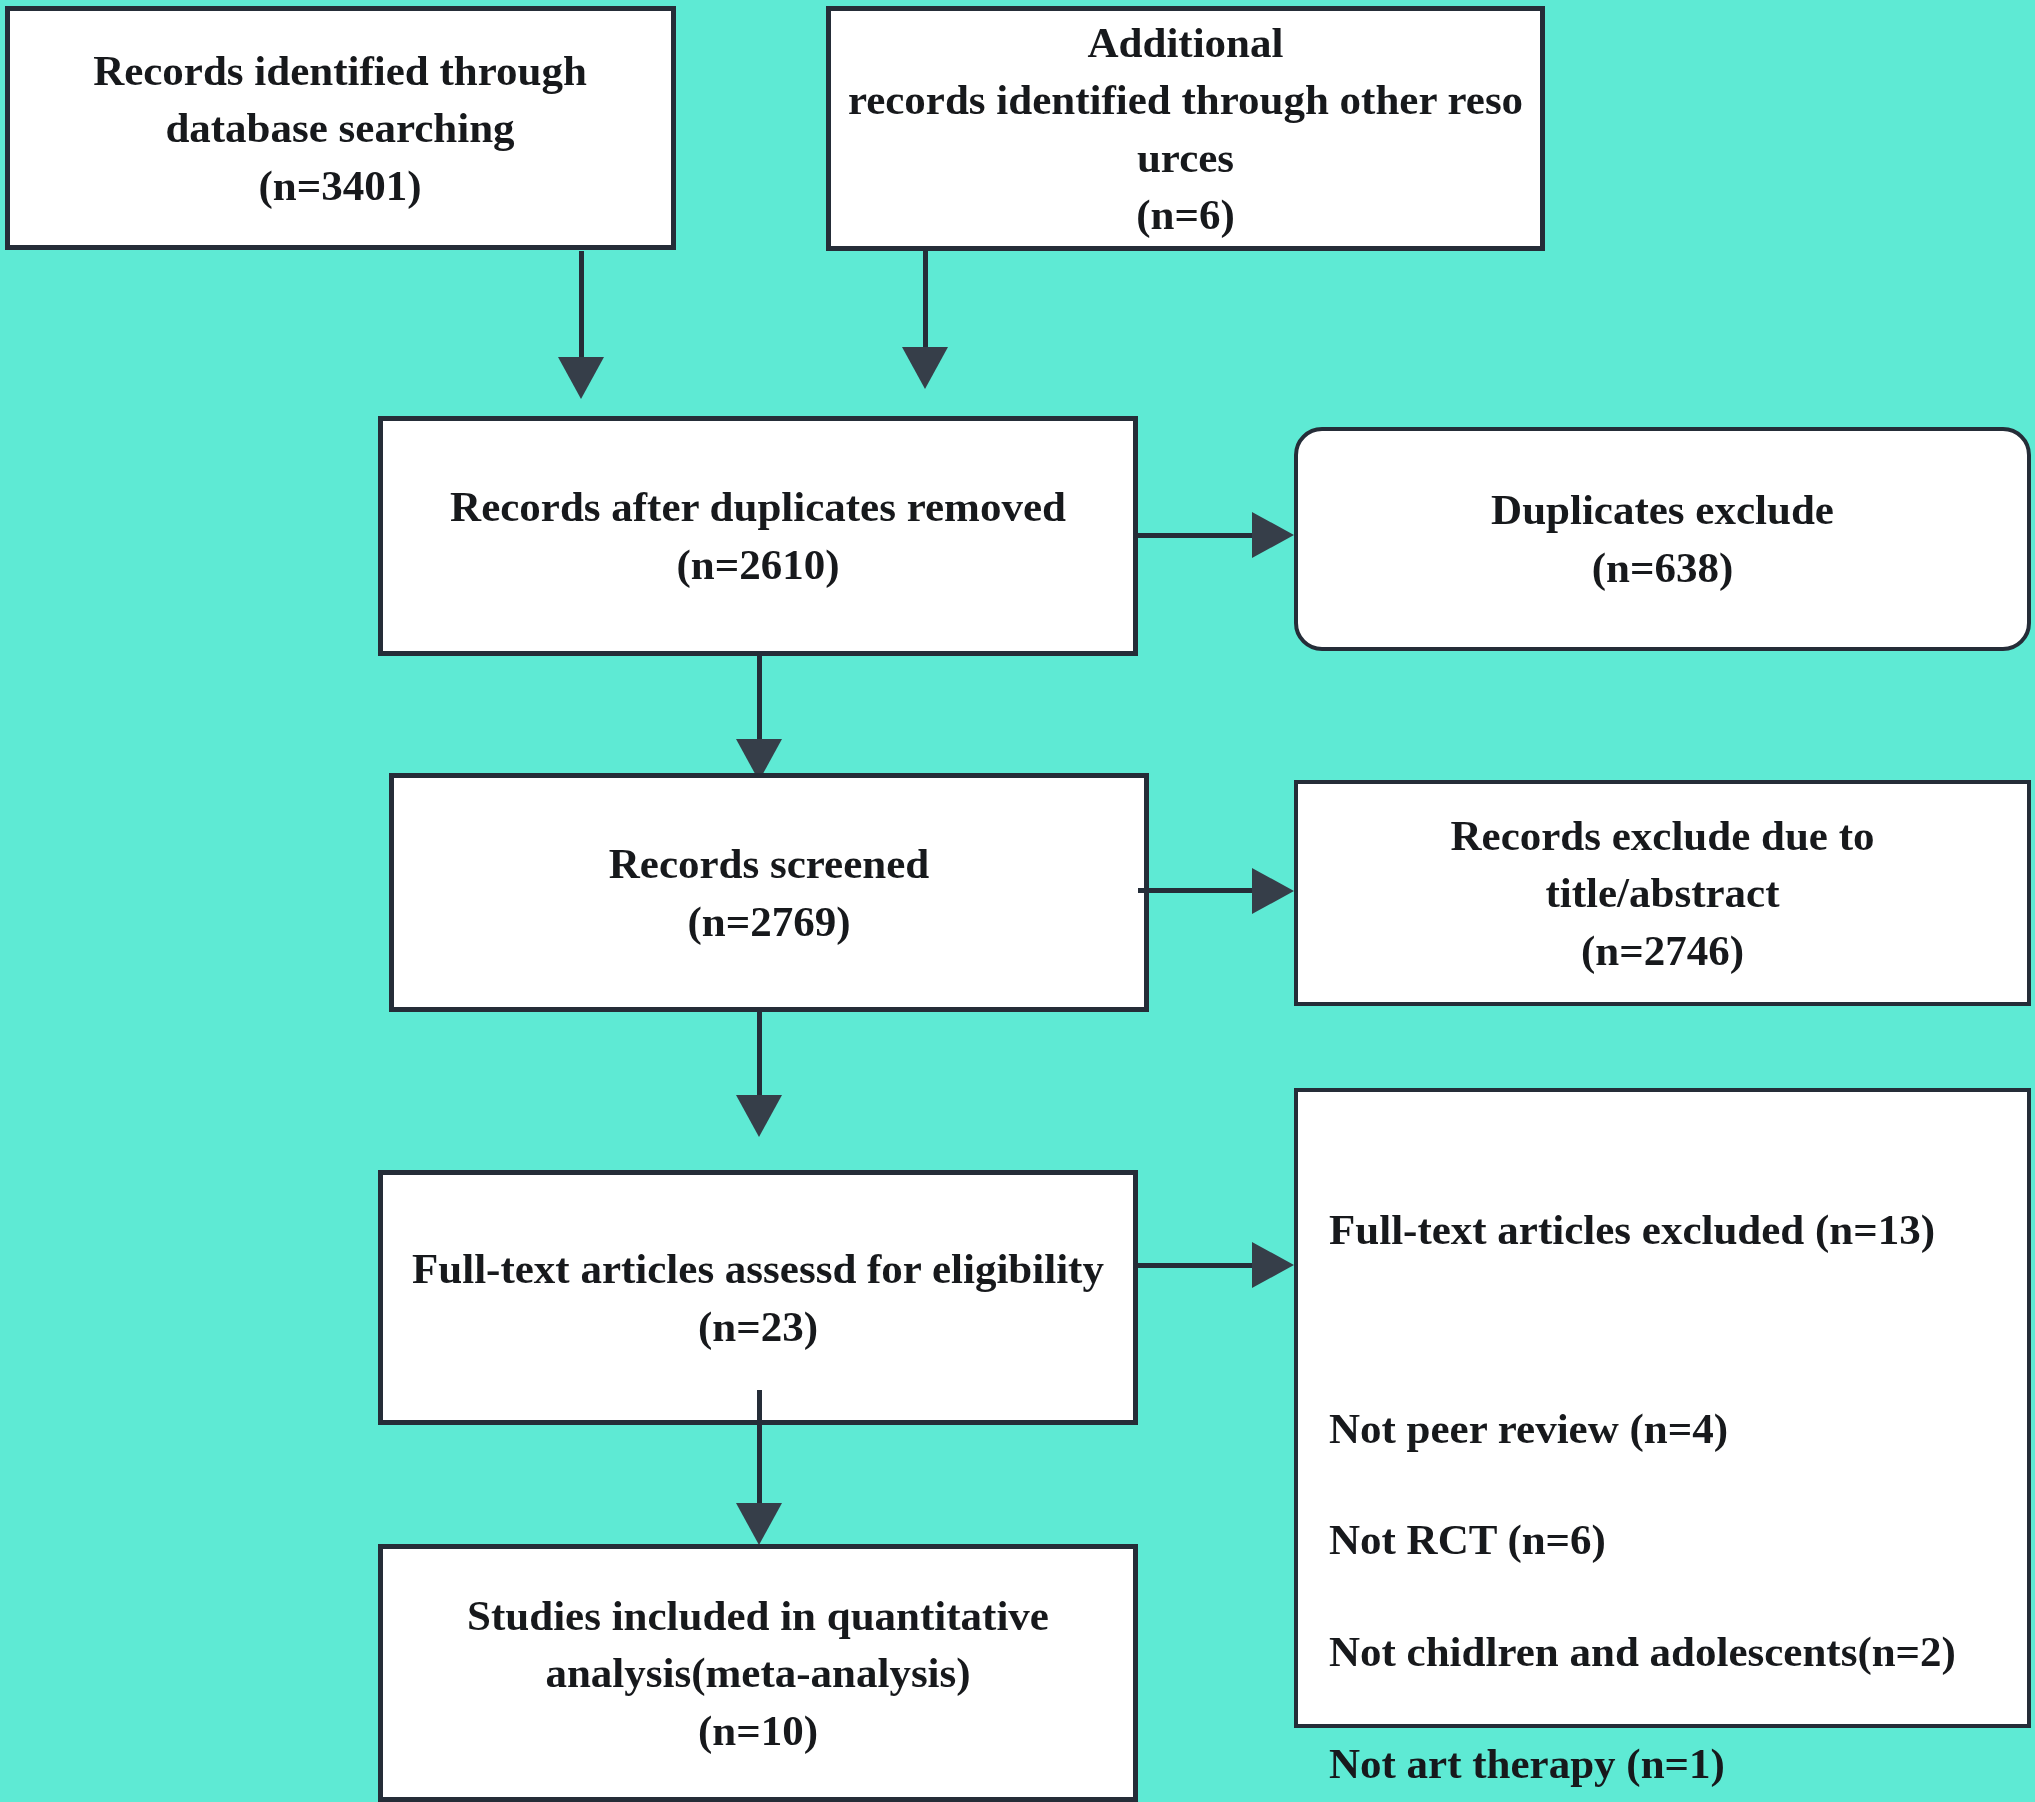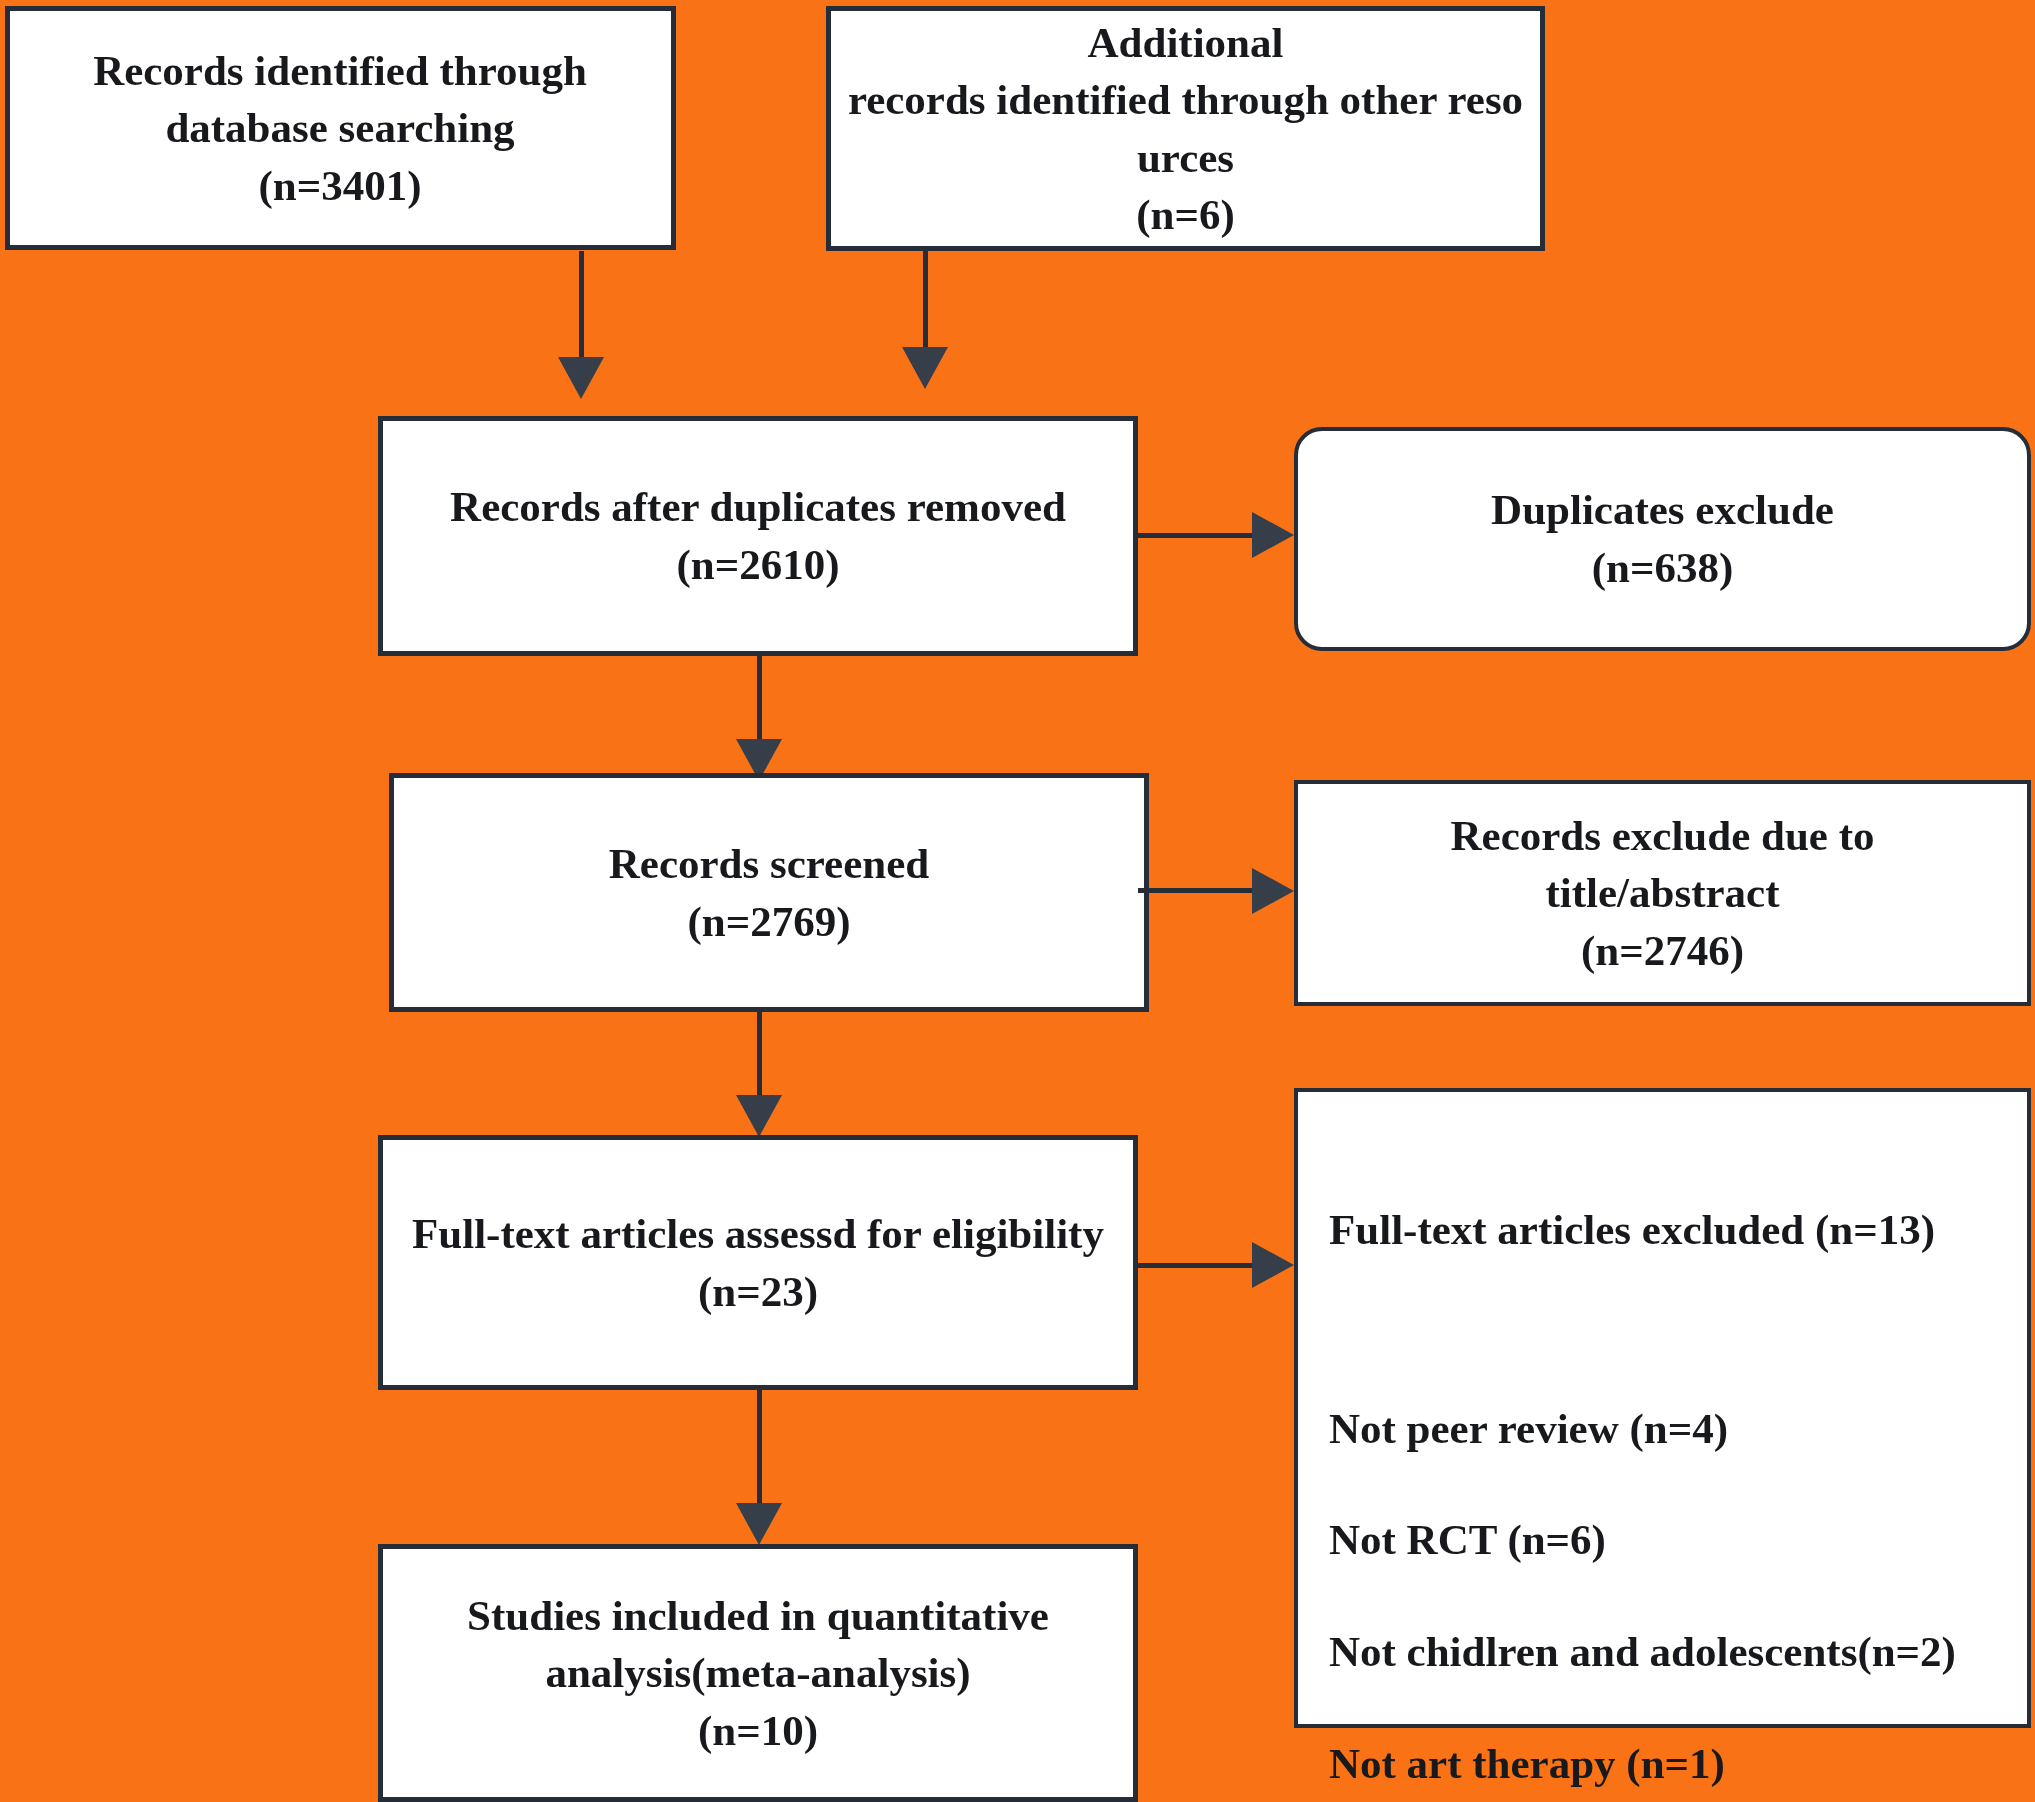--- a/index.html
+++ b/index.html
@@ -8,21 +8,21 @@
     padding: 0;
     background: #ffffff;
   }
   body {
     font-family: "Liberation Serif", "DejaVu Serif", serif;
   }
   #canvas {
     position: relative;
     width: 2035px;
     height: 1803px;
-    background: #f97316;
+    background: #5eead4;
     overflow: hidden;
   }
   .box {
     position: absolute;
     box-sizing: border-box;
     background: #ffffff;
     border: 5.4px solid #252d38;
     display: flex;
     align-items: center;
     justify-content: center;
@@ -126,21 +126,21 @@
 title/abstract
 (n=2746)</div>
   </div>
 
   <div class="hline" style="left:1138px; top:888px; width:118px;"></div>
   <div class="arrow-right" style="left:1252px; top:868px;"></div>
 
   <div class="vline" style="left:757px; top:1012px; width:5.4px; height:89px;"></div>
   <div class="arrow-down" style="left:736px; top:1095px;"></div>
 
-  <div class="box" style="left:378px; top:1135px; width:760px; height:255px;">
+  <div class="box" style="left:378px; top:1170px; width:760px; height:255px;">
     <div class="txt" style="font-size:43px;">Full-text articles assessd for eligibility
 (n=23)</div>
   </div>
 
   <div class="box thin left-align" style="left:1294px; top:1069px; width:737px; height:640px;">
     <div class="txt" style="font-size:43px; padding-top:54px;">
       <div>Full-text articles excluded (n=13)</div>
       <span class="blank-line"></span>
       <div>Not peer review (n=4)</div>
       <div>Not RCT  (n=6)</div>

